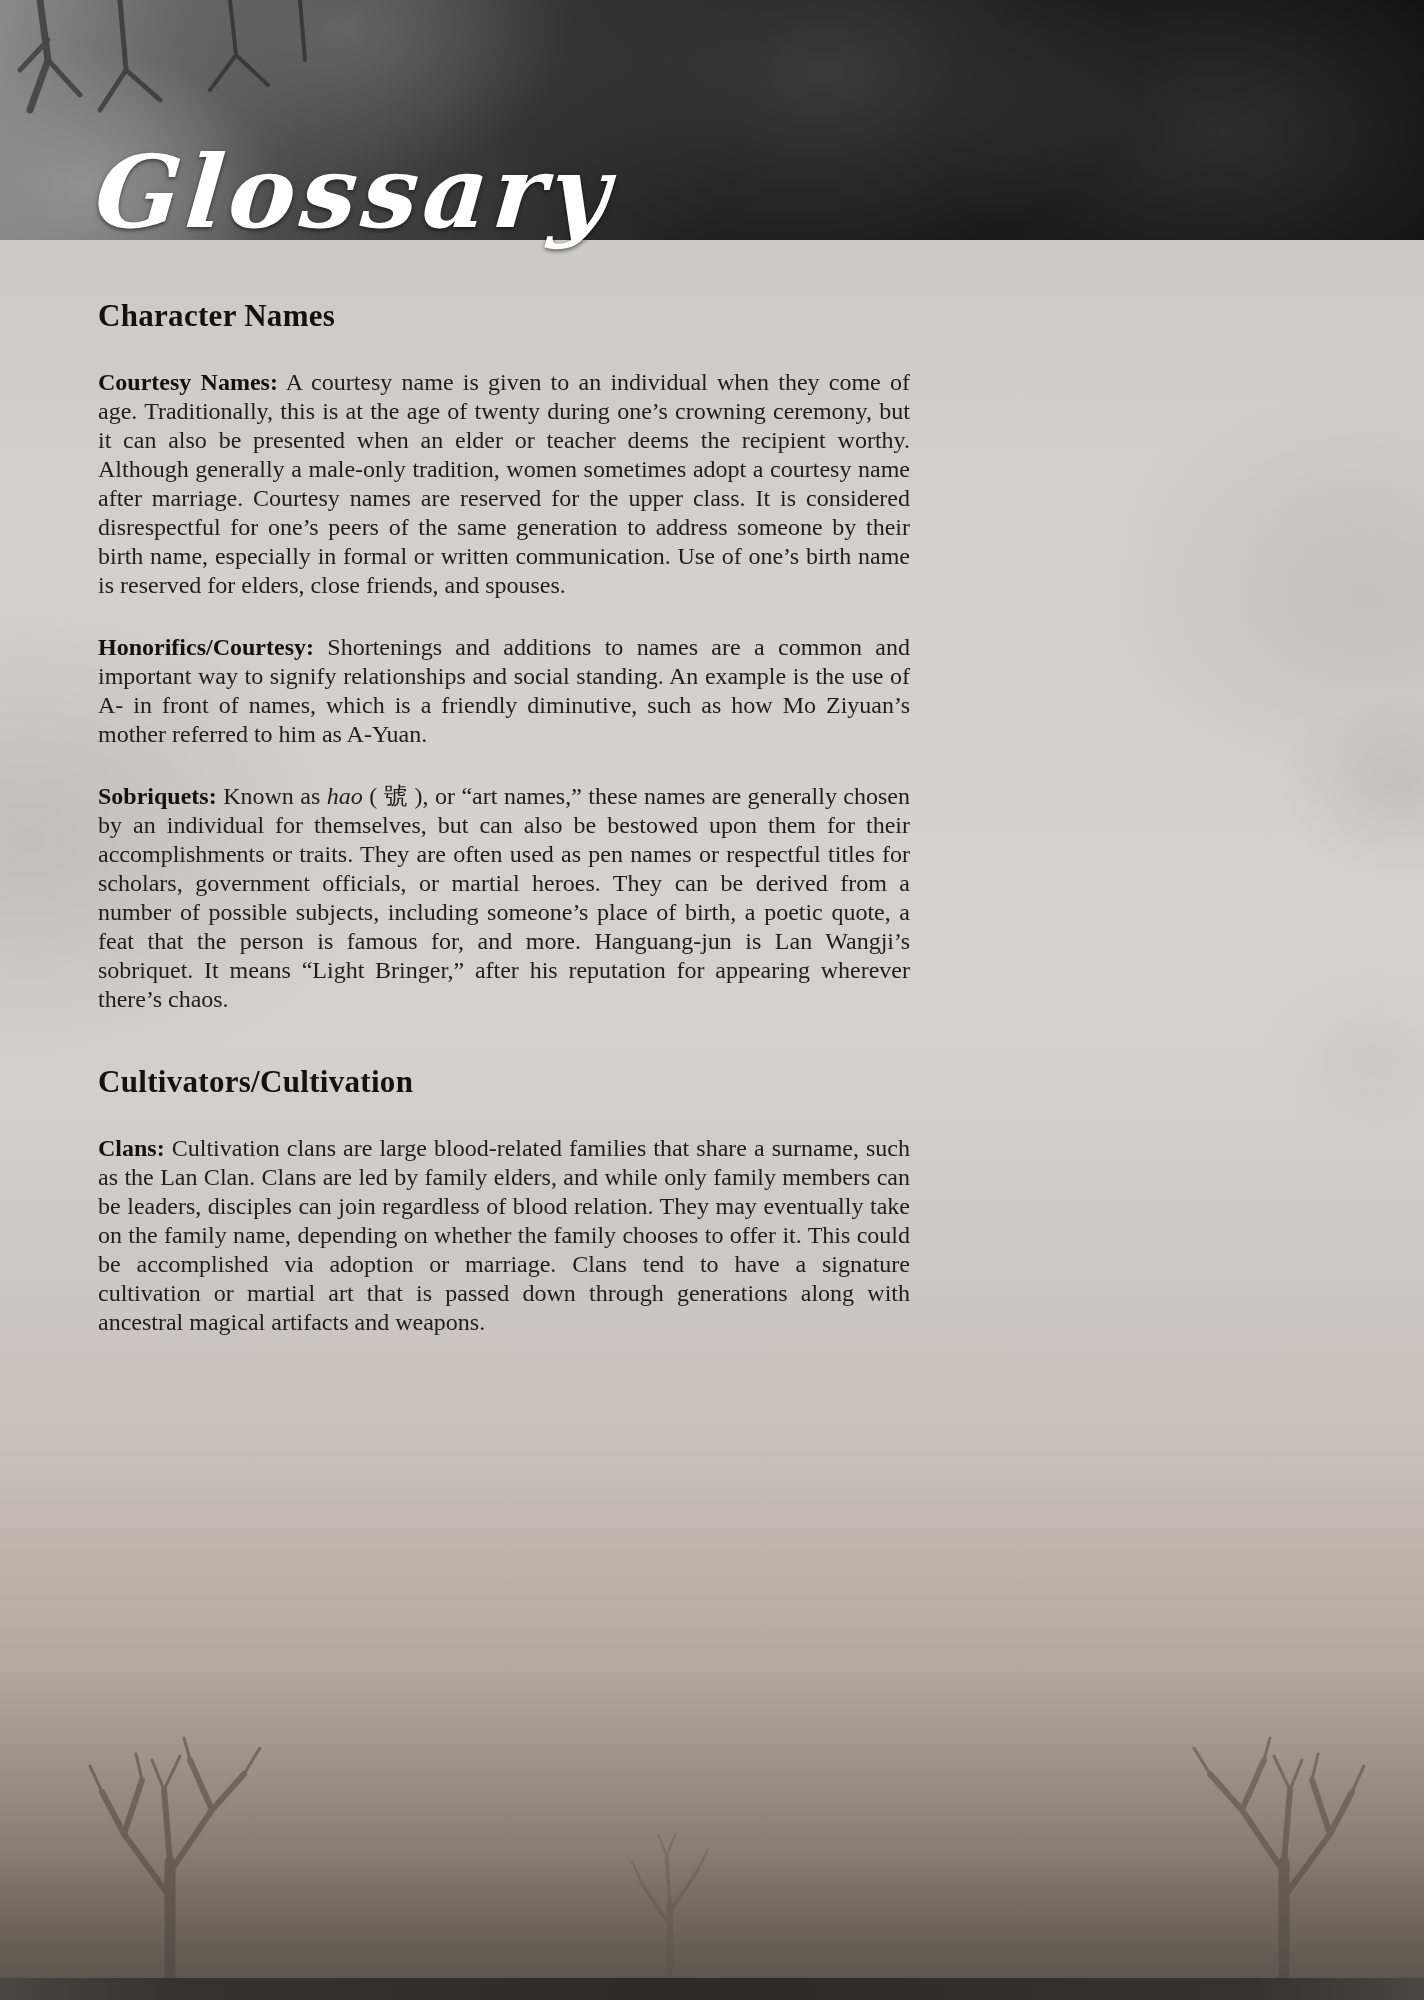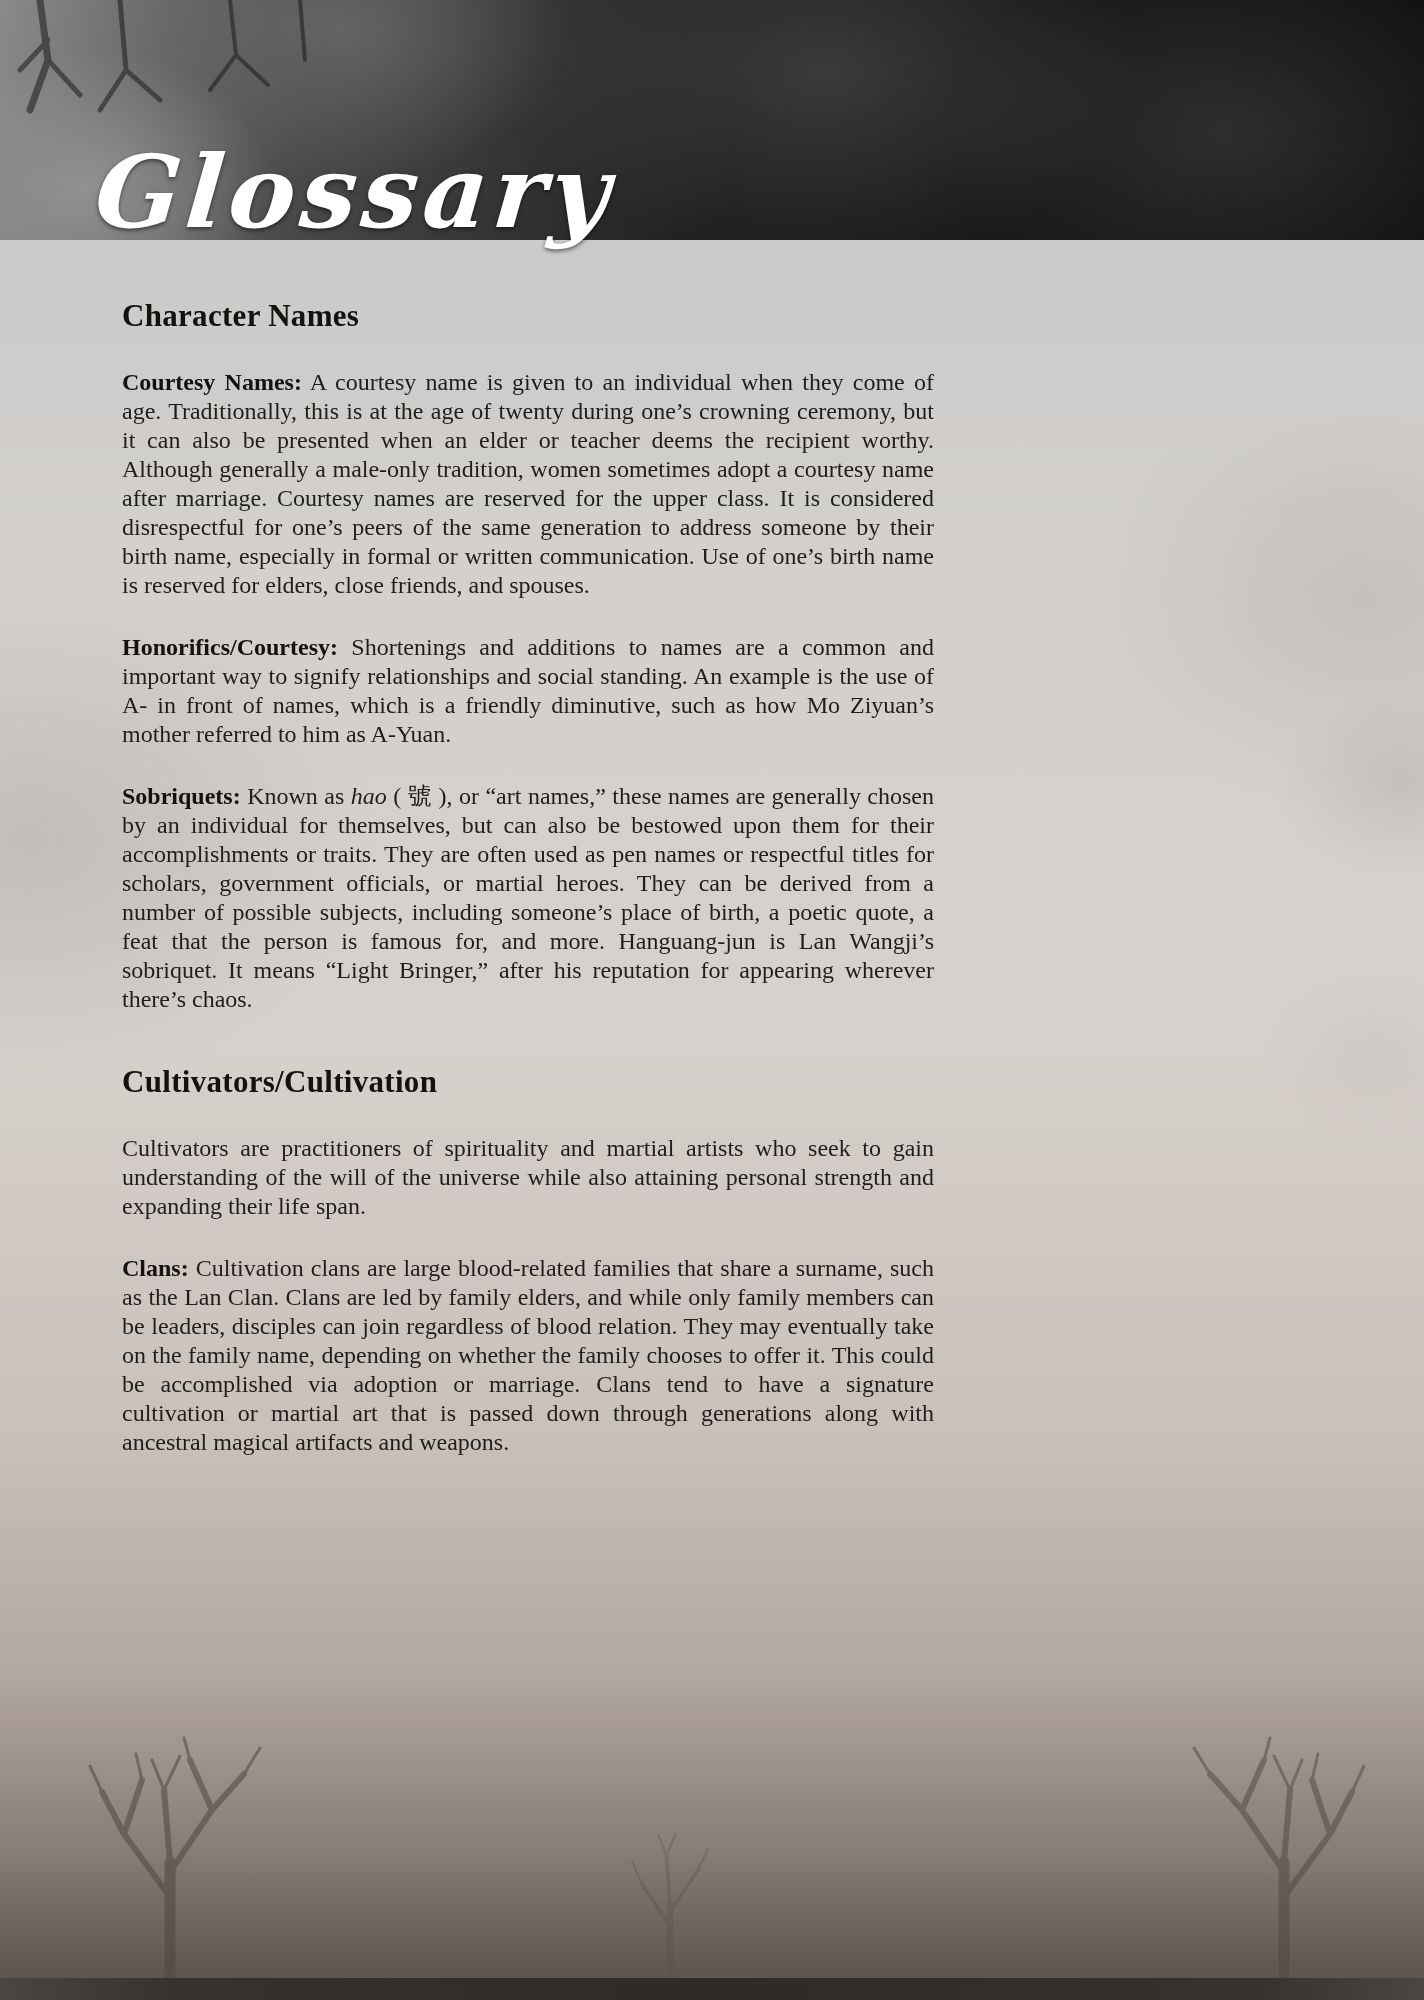--- a/index.html
+++ b/index.html
@@ -27,21 +27,21 @@
   .banner-trees { position:absolute; top:0; left:0; opacity:.55; }
   .title {
     position:absolute; left:96px; top:142px;
     font-family:"DejaVu Serif", serif; font-style:italic; font-weight:700;
     font-size:100px; line-height:1; color:#ffffff; letter-spacing:5px;
     transform:skewX(-5deg);
     text-shadow:0 2px 4px rgba(0,0,0,.55);
   }
 
   
-  .content { position:absolute; top:298px; left:122px; width:812px; color:#1e1c1a; }
+  .content { position:absolute; top:298px; left:98px; width:812px; color:#1e1c1a; }
   .section-heading {
     font-size:31px; font-weight:700; color:#14120f; letter-spacing:.3px;
     margin-bottom:34px;
   }
   .section + .section { margin-top:50px; }
   .entry {
     font-size:24px; line-height:29px; text-align:justify;
     margin-bottom:33px; color:#201e1b;
   }
   .entry:last-child { margin-bottom:0; }
@@ -95,21 +95,20 @@
       <p class="entry"><b class="entry-term">Courtesy Names:</b> <span>A courtesy name is given to an individual when they come of age. Traditionally, this is at the age of twenty during one’s crowning ceremony, but it can also be presented when an elder or teacher deems the recipient worthy. Although generally a male-only tradition, women sometimes adopt a courtesy name after marriage. Courtesy names are reserved for the upper class. It is considered disrespectful for one’s peers of the same generation to address someone by their birth name, especially in formal or written communication. Use of one’s birth name is reserved for elders, close friends, and spouses.</span></p>
 
       <p class="entry"><b class="entry-term">Honorifics/Courtesy:</b> <span>Shortenings and additions to names are a common and important way to signify relationships and social standing. An example is the use of A- in front of names, which is a friendly diminutive, such as how Mo Ziyuan’s mother referred to him as A-Yuan.</span></p>
 
       <p class="entry"><b class="entry-term">Sobriquets:</b> <span>Known as </span><i class="entry-italic">hao</i><span> ( 號 ), or “art names,” these names are generally chosen by an individual for themselves, but can also be bestowed upon them for their accomplishments or traits. They are often used as pen names or respectful titles for scholars, government officials, or martial heroes. They can be derived from a number of possible subjects, including someone’s place of birth, a poetic quote, a feat that the person is famous for, and more. Hanguang-jun is Lan Wangji’s sobriquet. It means “Light Bringer,” after his reputation for appearing wherever there’s chaos.</span></p>
     </section>
 
     <section class="section">
       <h2 class="section-heading">Cultivators/Cultivation</h2>
 
-      <p class="entry"><span>Cultivators are practitioners of spirituality and martial artists who seek to gain understanding of the will of the universe while also attaining personal strength and expanding their life span.</span></p>
 
       <p class="entry"><b class="entry-term">Clans:</b> <span>Cultivation clans are large blood-related families that share a surname, such as the Lan Clan. Clans are led by family elders, and while only family members can be leaders, disciples can join regardless of blood relation. They may eventually take on the family name, depending on whether the family chooses to offer it. This could be accomplished via adoption or marriage. Clans tend to have a signature cultivation or martial art that is passed down through generations along with ancestral magical artifacts and weapons.</span></p>
     </section>
 
   </main>
 
   <div class="footer-shade"></div>
 
   <svg class="tree tree-bottom-left" width="220" height="260" viewBox="0 0 220 260">
     <g stroke="#4f463f" fill="none" stroke-linecap="round">

